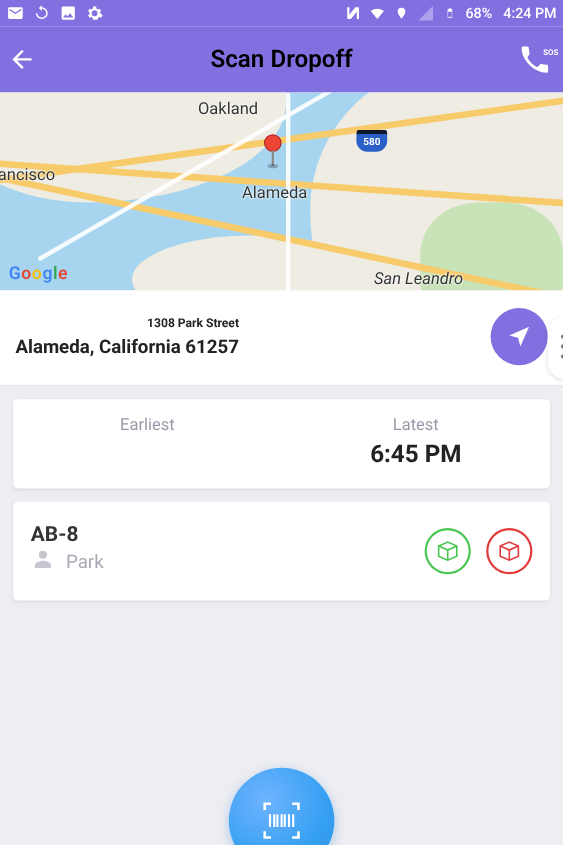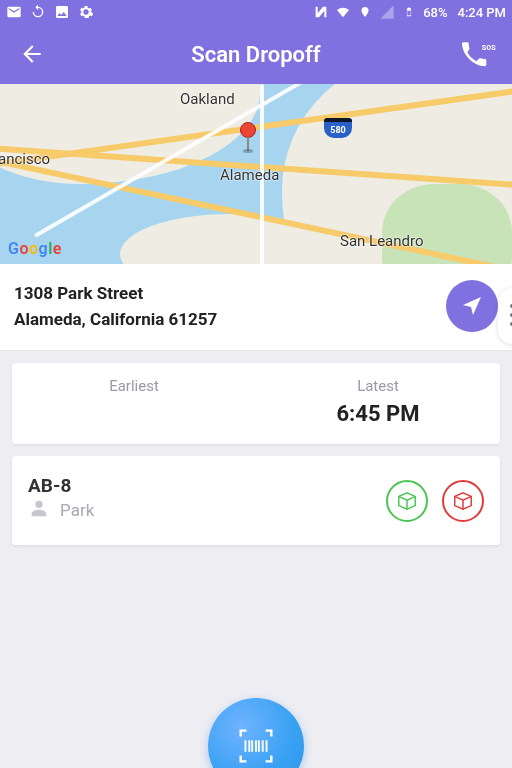--- a/index.html
+++ b/index.html
@@ -6,21 +6,21 @@
   html, body { width: 512px; height: 768px; font-family: -apple-system, Roboto, Arial, sans-serif; background: #eeeef2; overflow: hidden; }
 
   
   .status-bar { height: 24px; background: #8070e0; color: #fff; display: flex; align-items: center; padding: 0 6px; font-size: 13px; }
   .status-left { display: flex; gap: 8px; align-items: center; }
   .status-right { margin-left: auto; display: flex; gap: 6px; align-items: center; font-weight: 500; }
   .status-bar .ic { width: 16px; height: 16px; display: inline-flex; align-items:center; justify-content:center; }
   .status-bar svg { fill: #fff; }
 
   
-  .app-header { height: 60px; background: #8070e0; color:#ffffff; display:flex; align-items:center; padding: 0 12px; position: relative; }
+  .app-header { height: 60px; background: #8070e0; color:#000000; display:flex; align-items:center; padding: 0 0; position: relative; }
   .app-header .title { position:absolute; left:0; right:0; text-align:center; font-size: 22px; font-weight:600; pointer-events:none; }
   .back-btn, .sos-btn { width:40px; height:40px; display:flex; align-items:center; justify-content:center; }
   .sos-btn { margin-left:auto; }
 
   
   .map { height: 180px; position: relative; overflow:hidden; }
   .map-bg { position:absolute; inset:0; }
   .water { position:absolute; inset:0; background:#a7d5f0; }
   .land { position:absolute; background:#efece3; }
   .land.l1 { left:-40px; top:-30px; width:300px; height:130px; border-radius: 0 0 60% 40% / 0 0 70% 50%; }
@@ -47,21 +47,21 @@
   .google-logo { position:absolute; left:8px; bottom:6px; font-size:16px; font-weight:600; letter-spacing:.5px; }
   .google-logo span:nth-child(1){color:#4285F4}
   .google-logo span:nth-child(2){color:#EA4335}
   .google-logo span:nth-child(3){color:#FBBC05}
   .google-logo span:nth-child(4){color:#4285F4}
   .google-logo span:nth-child(5){color:#34A853}
   .google-logo span:nth-child(6){color:#EA4335}
 
   
   .address-card { background:#fff; padding: 16px 14px 18px; display:flex; align-items:center; border-bottom:1px solid #e5e5ea; position:relative;}
-  .addr-text .l1 { font-size:17px; font-weight:700; color:#222; margin-bottom:6px;}
+  .addr-text .l1 { font-size:11px; font-weight:700; color:#222; margin-bottom:6px;text-align:right;}
   .addr-text .l2 { font-size:17px; font-weight:700; color:#222;}
   .nav-fab { margin-left:auto; width:52px; height:52px; border-radius:50%; background:#8070e0; display:flex; align-items:center; justify-content:center; }
 
   .half-circle { position:absolute; right:-14px; top:24px; width:28px; height:56px; background:#fff; border-radius:14px; box-shadow: 0 1px 4px rgba(0,0,0,.15);}
   .half-dots { position:absolute; right:-2px; top:40px; display:flex; flex-direction:column; gap:5px;}
   .half-dots i{ width:4px; height:4px; background:#777; border-radius:50%; display:block;}
 
   
   .content { padding: 12px; display:flex; flex-direction:column; gap:12px; background:#eeeef2; flex:1; }
 
@@ -167,21 +167,21 @@
     <div class="park p1"></div>
     <div class="road r1"></div>
     <div class="road r2"></div>
     <div class="road r3"></div>
     <div class="road-w w1"></div>
     <div class="road-w w2"></div>
   </div>
   <div class="city-label" style="left:180px; top:6px;">Oakland</div>
   <div class="city-label" style="left:220px; top:82px;">Alameda</div>
   <div class="city-label" style="left:-2px; top:66px;">ancisco</div>
-  <div class="city-label" style="left:340px; top:148px;">San Leandro</div>
+  <div class="city-label" style="left:340px; top:160px;font-style:italic;">San Leandro</div>
   <div class="shield" style="left:324px; top:34px;">580</div>
   <div class="pin">
     <div class="pin-head"></div>
       <div class="pin-stem"></div>
       <div class="pin-base"></div>
   </div>
   <div class="google-logo">
     <span>G</span><span>o</span><span>o</span><span>g</span><span>l</span><span>e</span>
   </div>
 </div>

